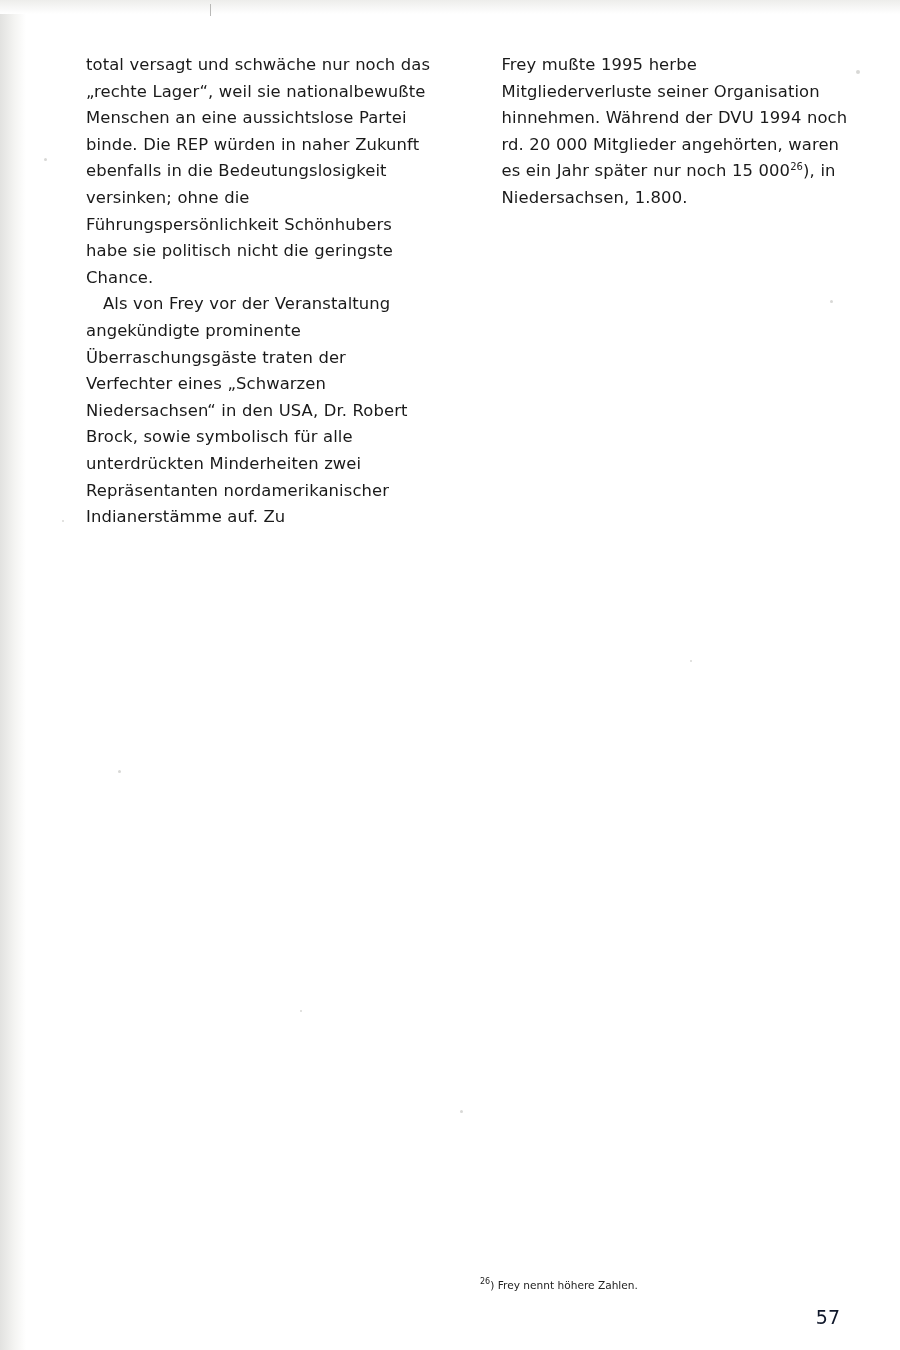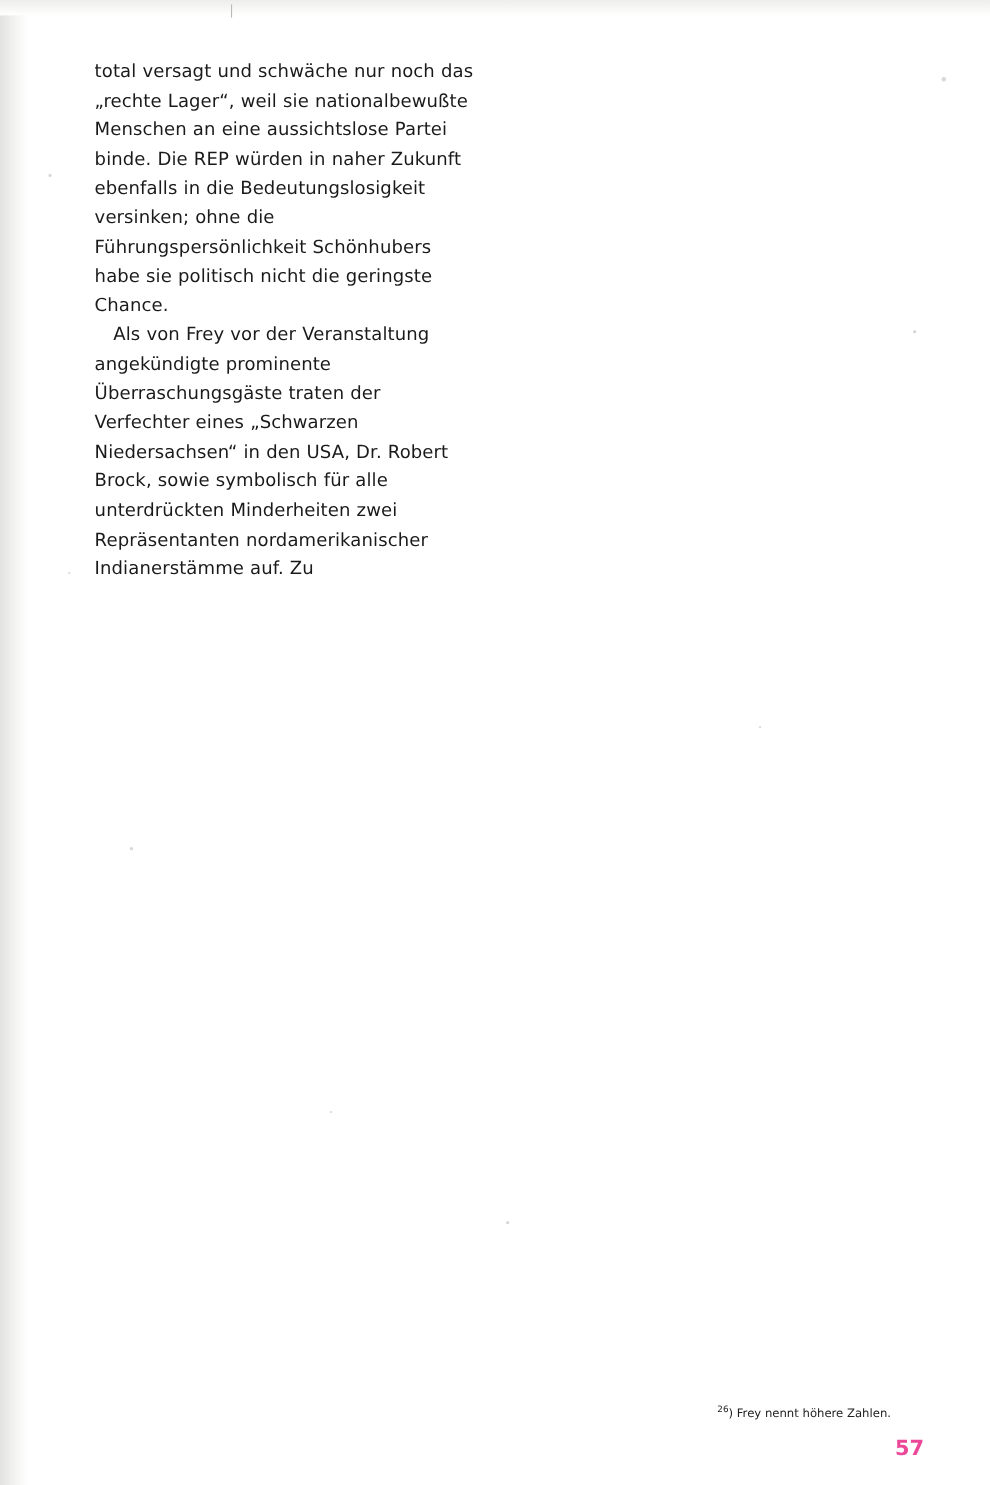--- a/index.html
+++ b/index.html
@@ -73,35 +73,34 @@
   }
 
   .footnote {
     position: absolute;
     left: 480px;
     top: 1278px;
     width: 330px;
     font-size: 10.6px;
     line-height: 14px;
     color: #222;
-    text-align: right;
   }
   .footnote sup {
     font-size: 8px;
     vertical-align: super;
     line-height: 0;
   }
 
   .folio {
     position: absolute;
     right: 60px;
     top: 1306px;
     font-size: 19px;
-    font-weight: 700;
-    color: #ec4899;
+    font-weight: 400;
+    color: #0f172a;
   }
 
   
   .speck {
     position: absolute;
     background: #d8d8d6;
     border-radius: 50%;
   }
 </style>
 </head>
@@ -123,20 +122,21 @@
   <div class="speck" style="left:856px; top:70px; width:4px; height:4px;"></div>
 
   <div class="columns">
 
     <div class="col">
       <p class="para">total versagt und schwäche nur noch das „rechte Lager“, weil sie nationalbewußte Menschen an eine aussichtslose Partei binde. Die REP würden in naher Zukunft ebenfalls in die Bedeutungslosigkeit versinken; ohne die Führungspersönlichkeit Schönhubers habe sie politisch nicht die geringste Chance.</p>
       <p class="para">Als von Frey vor der Veranstaltung angekündigte prominente Überraschungsgäste traten der Verfechter eines „Schwarzen Niedersachsen“ in den USA, Dr. Robert Brock, sowie symbolisch für alle unterdrückten Minderheiten zwei Repräsentanten nordamerikanischer Indianerstämme auf. Zu</p>
     </div>
 
     <div class="col">
+      <p class="para"><span>Frey mußte 1995 herbe Mitgliederverluste seiner Organisation hinnehmen. Während der DVU 1994 noch rd. 20 000 Mitglieder angehörten, waren es ein Jahr später nur noch 15 000</span><sup class="fn">26</sup><span>), in Niedersachsen, 1.800.</span></p>
     </div>
 
   </div>
 
   <div class="footnote">
     <sup>26</sup><span>) Frey nennt höhere Zahlen.</span>
   </div>
 
   <div class="folio">57</div>
 

